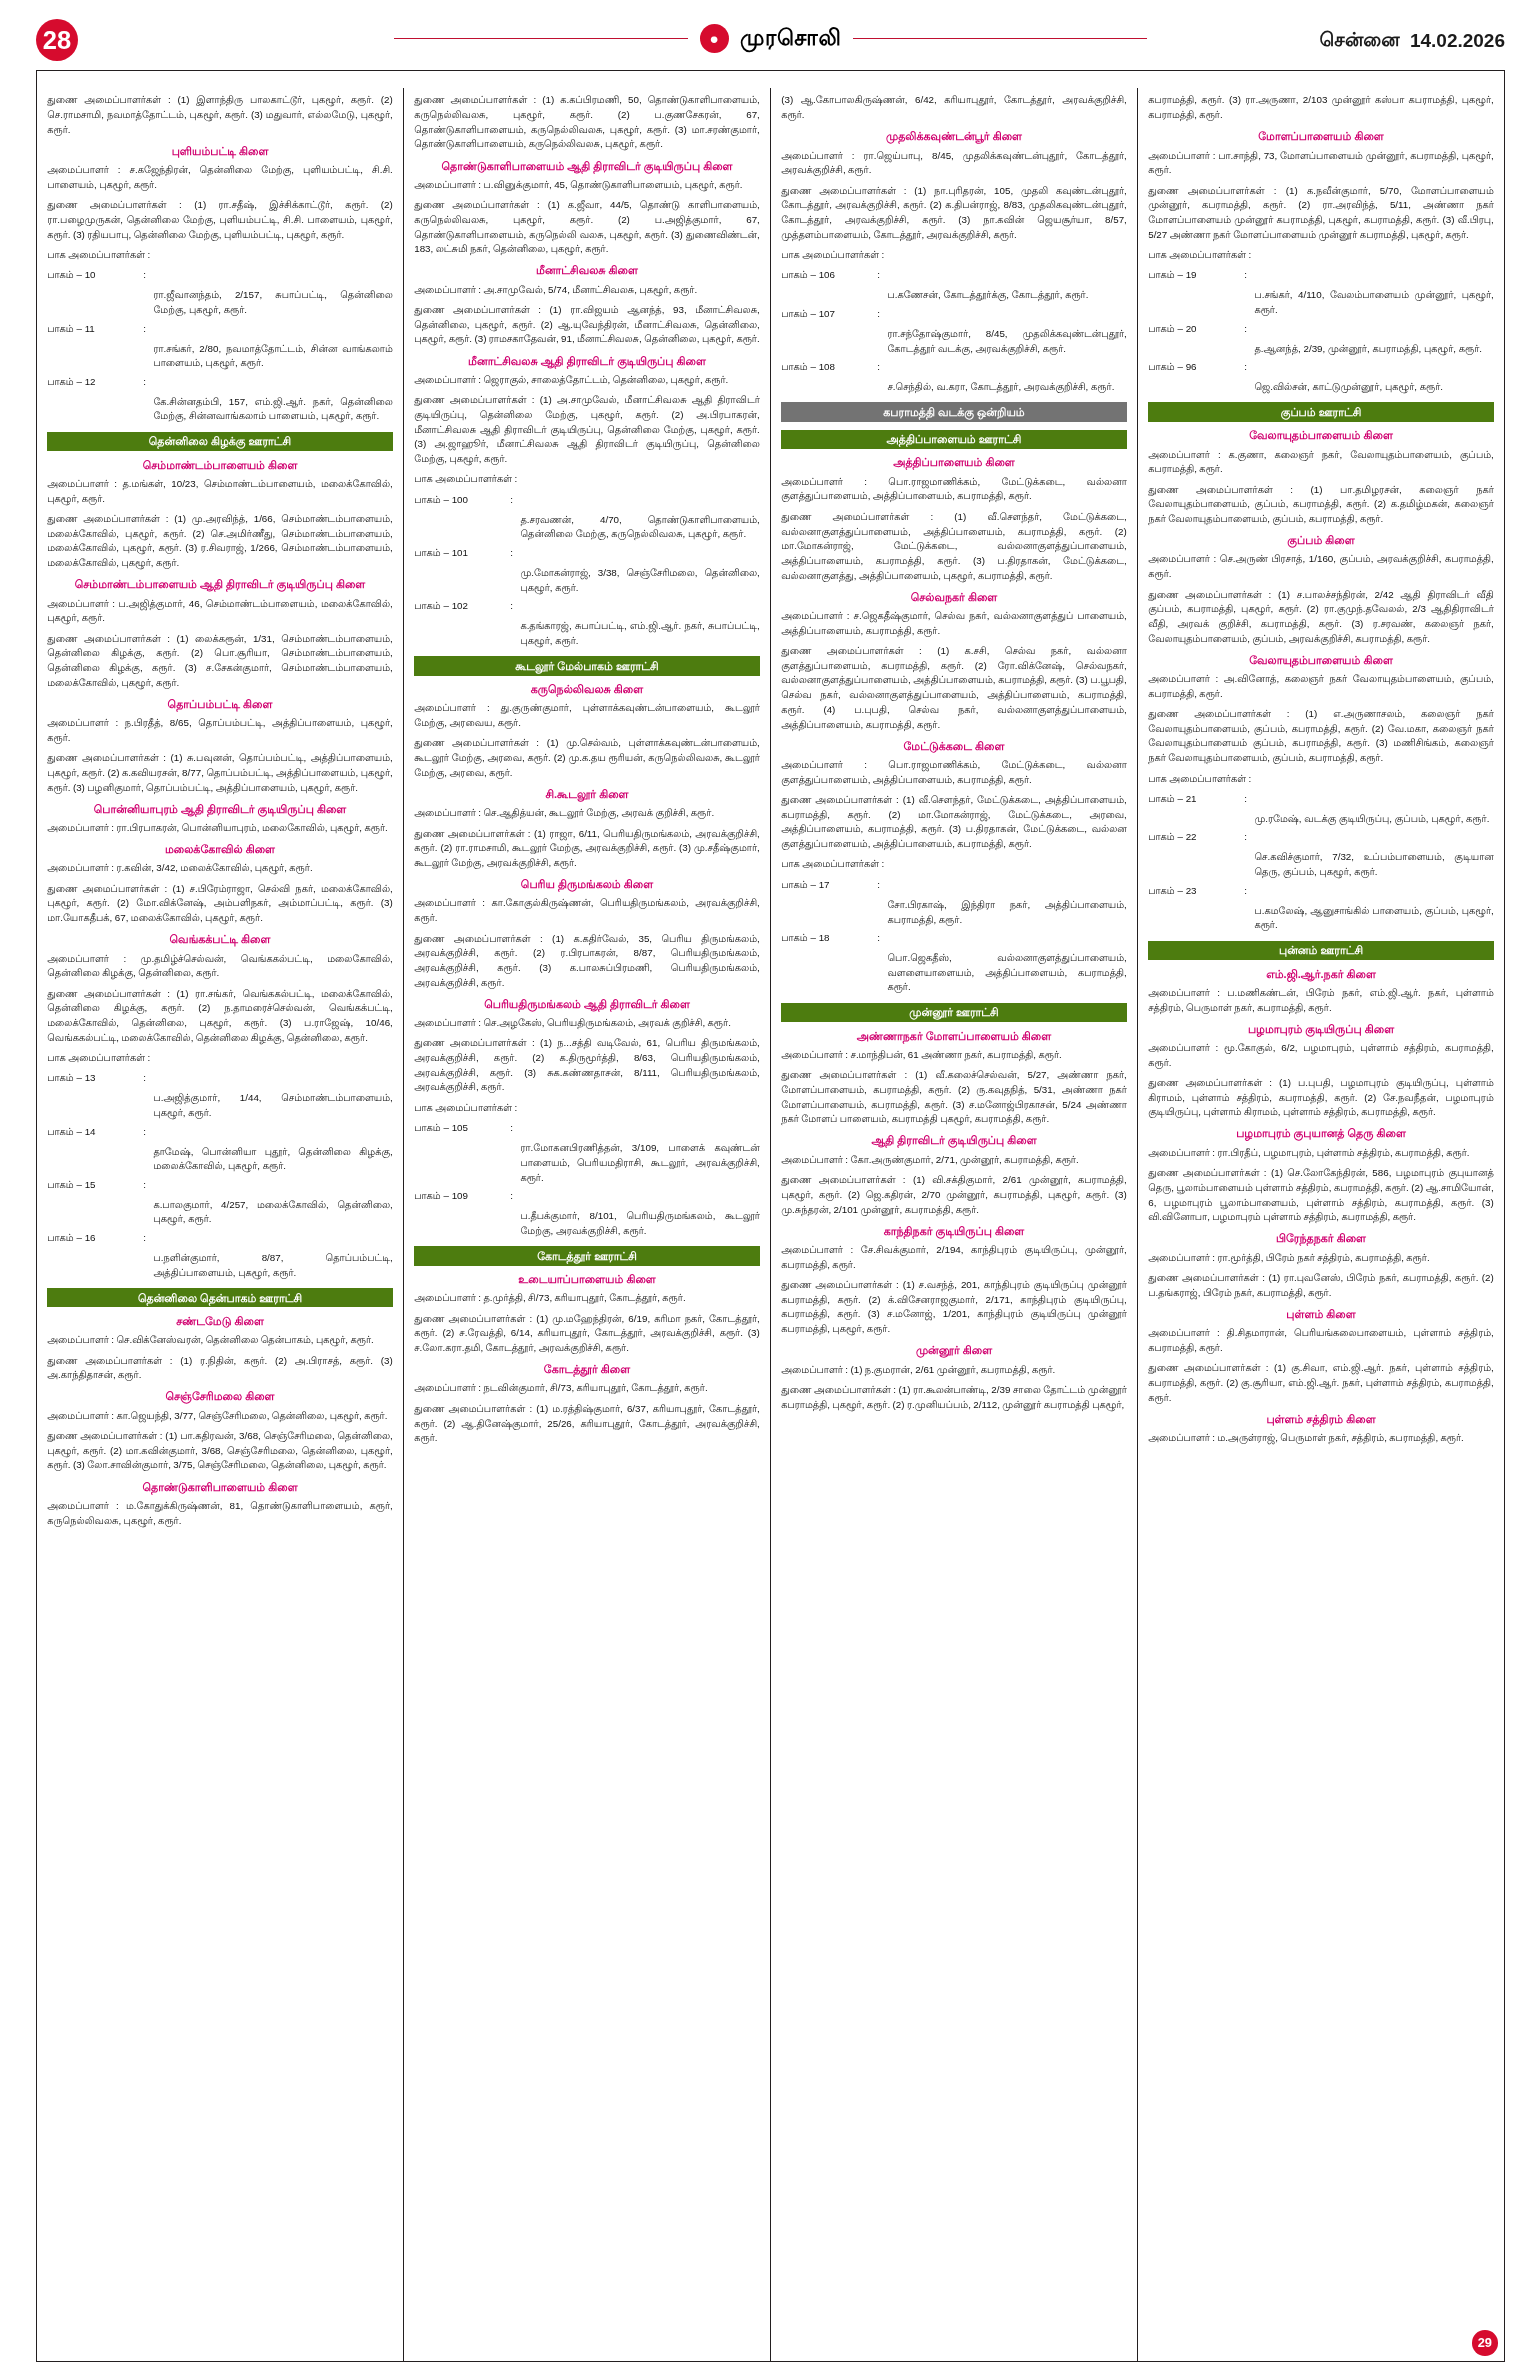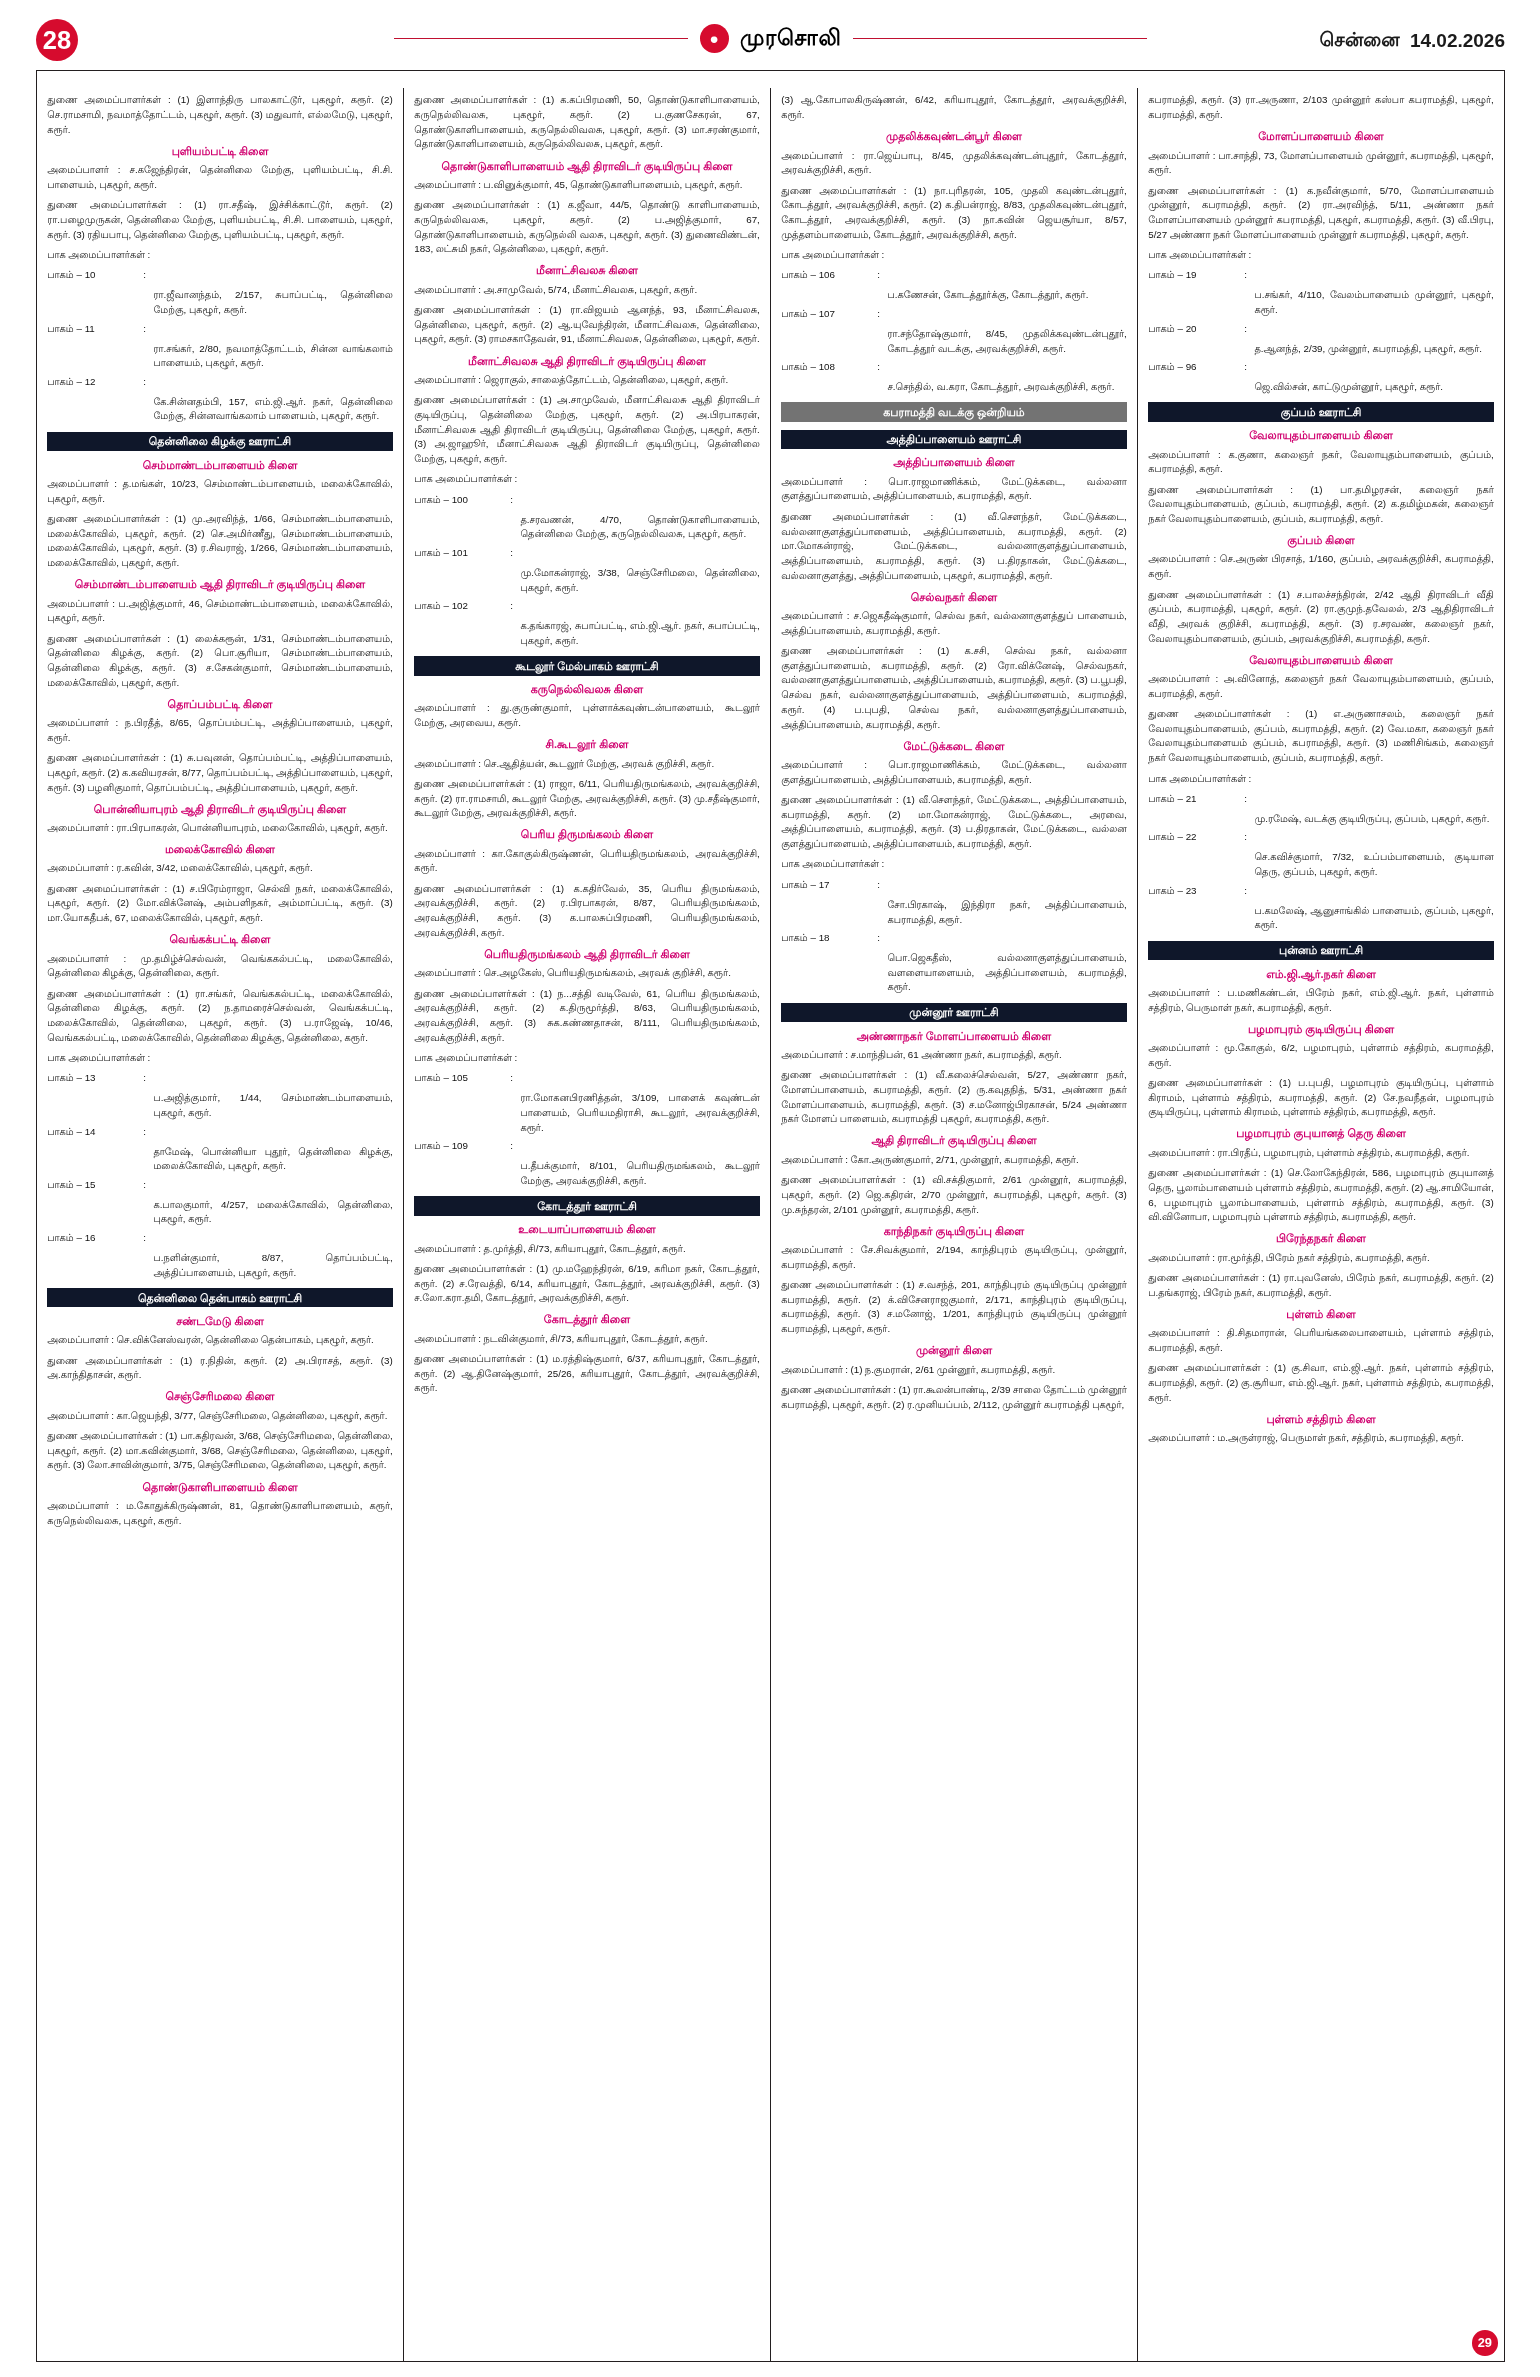--- a/index.html
+++ b/index.html
@@ -46,21 +46,21 @@
 
   .p{
     font-size:9.8px;line-height:1.5;color:#111111;text-align:justify;margin:0 0 5.7px 0;
     word-spacing:-0.3px;
   }
   .heading{
     text-align:center;color:#d0006f;font-weight:bold;font-size:11px;margin:6.4px 0 4.5px 0;line-height:1.35;
   }
   .banner{
     text-align:center;font-weight:bold;font-size:11px;margin:7.7px 0 5.1px 0;
-    background:#0f172a;color:#ffffff;padding:2.6px 3.8px;line-height:1.3;
+    background:#4d7c0f;color:#ffffff;padding:2.6px 3.8px;line-height:1.3;
   }
   .banner.red{background:#737373;}
   .listrow{
     display:flex;font-size:9.8px;line-height:1.5;color:#111;margin:0 0 3.8px 0;
   }
   .listrow .lk{flex:0 0 96px;white-space:nowrap;}
   .listrow .sep{flex:0 0 10.2px;}
   .listrow .lv{flex:1 1 auto;text-align:justify;margin-top:20px;}
   .footer-page{
     position:absolute;right:6.4px;bottom:5.1px;width:25.5px;height:25.5px;border-radius:50%;
@@ -182,20 +182,21 @@
               <span class="lv">மு.மோகன்ராஜ், 3/38, செஞ்சேரிமலை, தென்னிலை, புகழூர், கரூர்.</span>
             </div>
             <div class="listrow">
               <span class="lk">பாகம் – 102</span>
               <span class="sep">:</span>
               <span class="lv">க.தங்காரஜ், சுபாப்பட்டி, எம்.ஜி.ஆர். நகர், சுபாப்பட்டி, புகழூர், கரூர்.</span>
             </div>
             <div class="banner">கூடலூர் மேல்பாகம் ஊராட்சி</div>
             <div class="heading">கருநெல்லிவலசு கிளை</div>
             <p class="p">அமைப்பாளர் : து.குருண்குமார், புள்ளாக்கவுண்டன்பாளையம், கூடலூர் மேற்கு, அரவைய, கரூர்.</p>
+            <p class="p">துணை அமைப்பாளர்கள் : (1) மு.செல்வம், புள்ளாக்கவுண்டன்பாளையம், கூடலூர் மேற்கு, அரவை, கரூர். (2) மு.க.தய ரூரியன், கருநெல்லிவலசு, கூடலூர் மேற்கு, அரவை, கரூர்.</p>
             <div class="heading">சி.கூடலூர் கிளை</div>
             <p class="p">அமைப்பாளர் : செ.ஆதித்யன், கூடலூர் மேற்கு, அரவக் குறிச்சி, கரூர்.</p>
             <p class="p">துணை அமைப்பாளர்கள் : (1) ராஜா, 6/11, பெரியதிருமங்கலம், அரவக்குறிச்சி, கரூர். (2) ரா.ராமசாமி, கூடலூர் மேற்கு, அரவக்குறிச்சி, கரூர். (3) மு.சதீஷ்குமார், கூடலூர் மேற்கு, அரவக்குறிச்சி, கரூர்.</p>
             <div class="heading">பெரிய திருமங்கலம் கிளை</div>
             <p class="p">அமைப்பாளர் : கா.கோகுல்கிருஷ்ணன், பெரியதிருமங்கலம், அரவக்குறிச்சி, கரூர்.</p>
             <p class="p">துணை அமைப்பாளர்கள் : (1) க.கதிர்வேல், 35, பெரிய திருமங்கலம், அரவக்குறிச்சி, கரூர். (2) ர.பிரபாகரன், 8/87, பெரியதிருமங்கலம், அரவக்குறிச்சி, கரூர். (3) க.பாலசுப்பிரமணி, பெரியதிருமங்கலம், அரவக்குறிச்சி, கரூர்.</p>
             <div class="heading">பெரியதிருமங்கலம் ஆதி திராவிடர் கிளை</div>
             <p class="p">அமைப்பாளர் : செ.அழகேஸ், பெரியதிருமங்கலம், அரவக் குறிச்சி, கரூர்.</p>
             <p class="p">துணை அமைப்பாளர்கள் : (1) ந...சத்தி வடிவேல், 61, பெரிய திருமங்கலம், அரவக்குறிச்சி, கரூர். (2) க.திருமூர்த்தி, 8/63, பெரியதிருமங்கலம், அரவக்குறிச்சி, கரூர். (3) சுக.கண்ணதாசன், 8/111, பெரியதிருமங்கலம், அரவக்குறிச்சி, கரூர்.</p>
             <p class="p">பாக அமைப்பாளர்கள் :</p>

